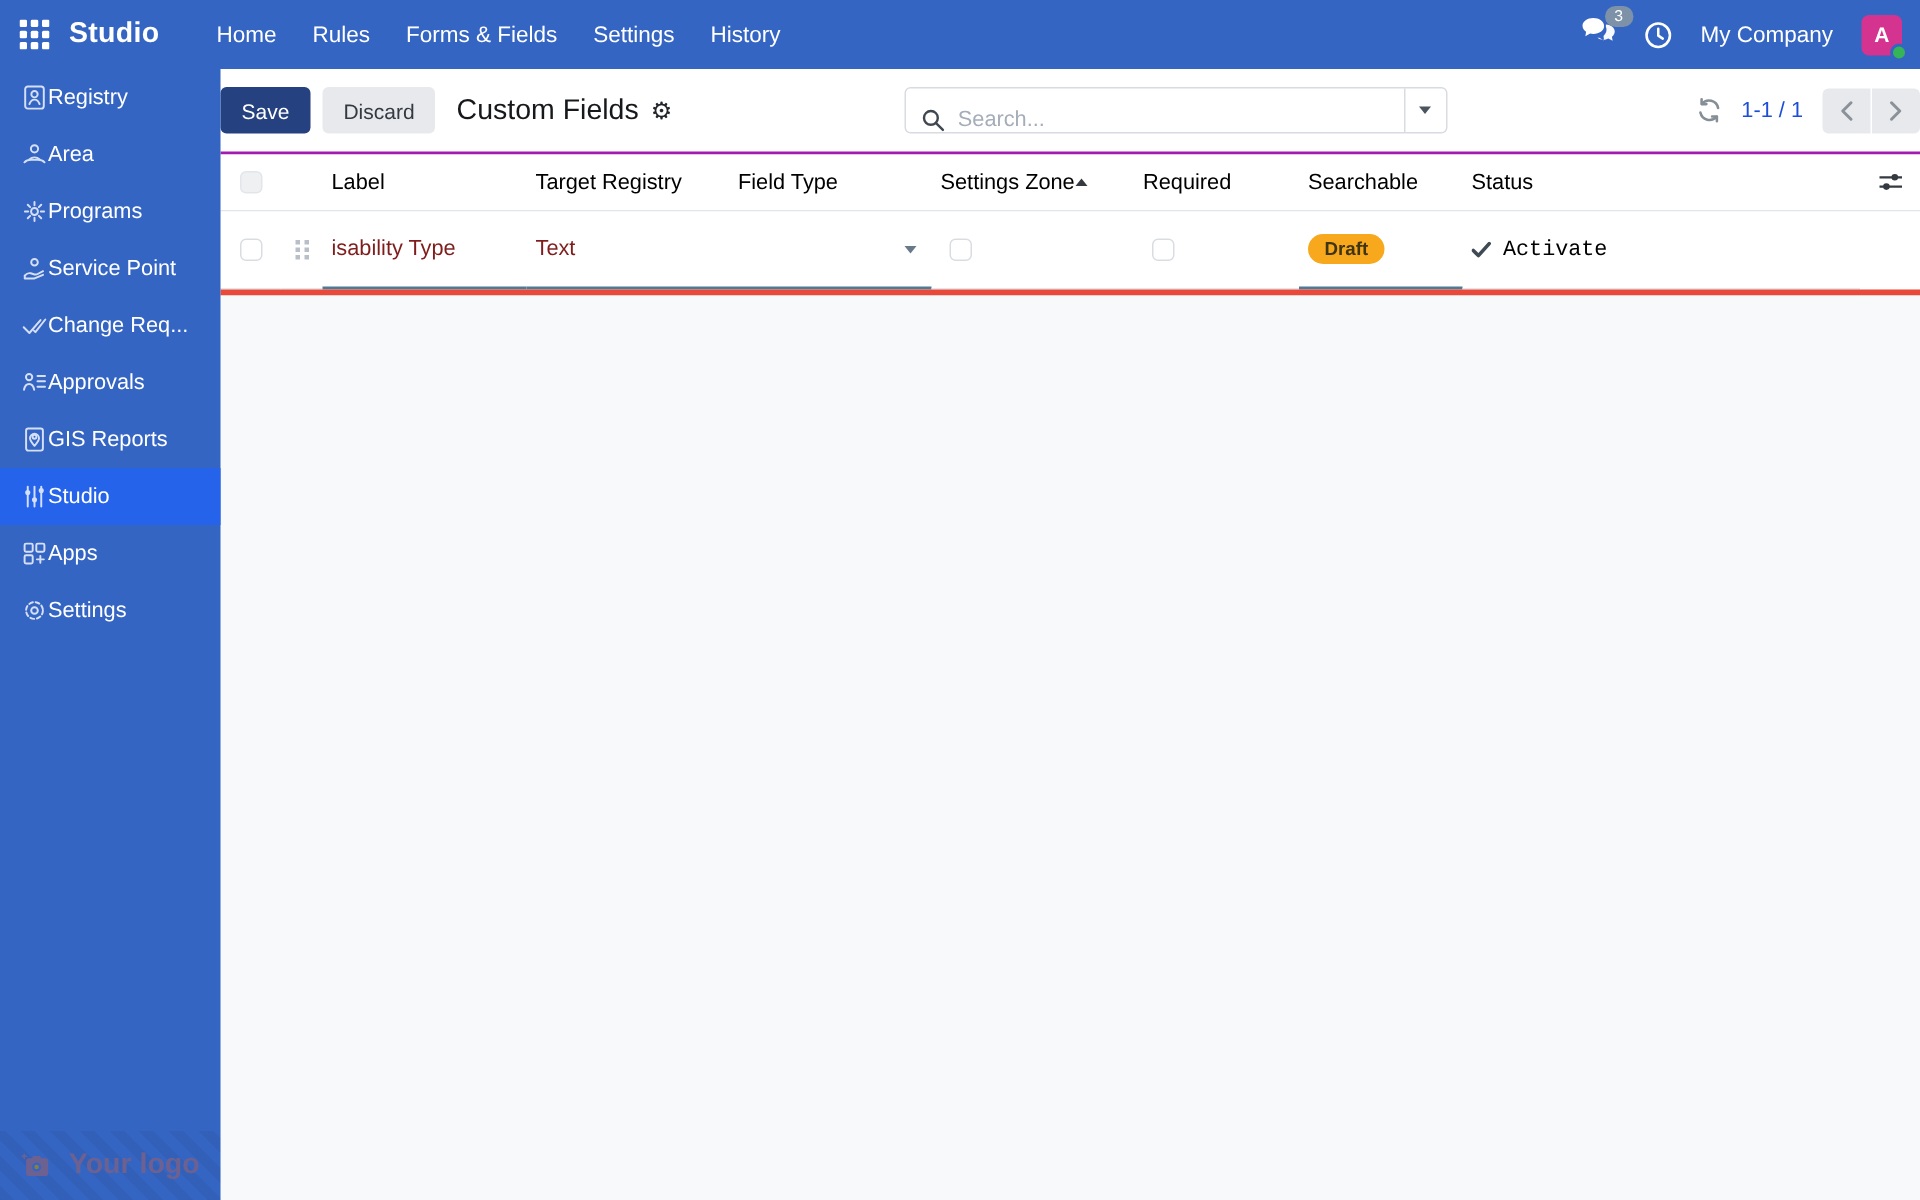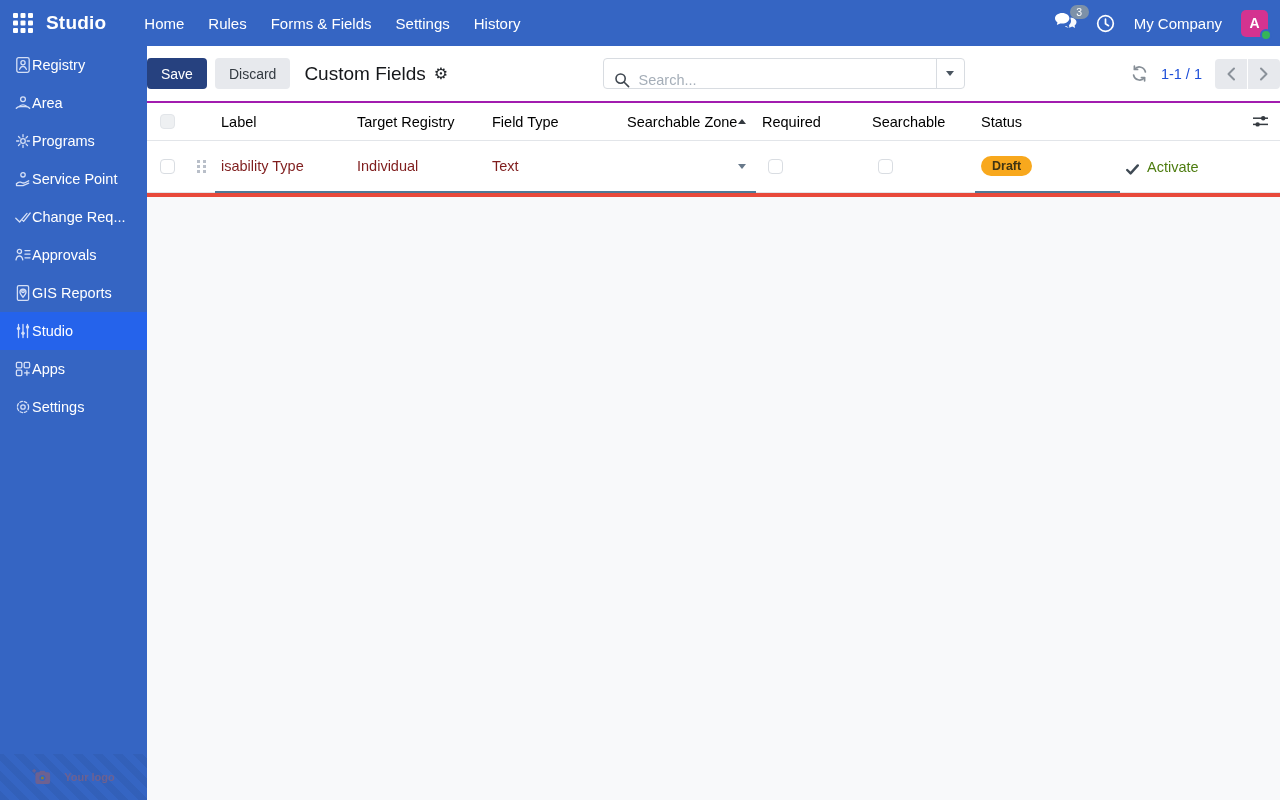--- a/index.html
+++ b/index.html
@@ -31,21 +31,21 @@
   
   .layout { flex:1; display:flex; min-height:0; }
   .sidebar { width:147px; background:#3565c3; flex-shrink:0; position:relative; }
   .side-item { height:38px; display:flex; align-items:center; 
     padding:0 6px 0 14px; color:#fff; font-size:14.5px; cursor:pointer; white-space:nowrap; overflow:hidden; }
   .side-item.active { background:#2563eb; }
   .side-icon { width:18px; height:18px; flex-shrink:0; display:flex; align-items:center;
     justify-content:center; opacity:.92; }
   .logo-area { position:absolute; left:0; right:0; bottom:0; height:46px; display:flex;
     align-items:center; justify-content:center; gap:12px; color:#6d6191; font-weight:700;
-    font-size:11px; cursor:pointer;
+    font-size:19px; cursor:pointer;
     background:repeating-linear-gradient(45deg, rgba(0,0,0,0.05) 0 7px, transparent 7px 14px); }
 
   .main { flex:1; display:flex; flex-direction:column; min-width:0; }
 
   
   .control-panel { height:57px; background:#fff; display:flex; align-items:center;
     padding:0 0; flex-shrink:0; border-bottom:2px solid #a21caf; }
   .btn { height:31px; border:none; border-radius:4px; font-size:14px; padding:0 14px;
     cursor:pointer; font-family:inherit; }
   .btn-save { background:#26417f; color:#fff; margin-right:8px; }
@@ -93,22 +93,22 @@
   .td { padding:0 6px; display:flex; align-items:center; min-width:0;
     border-bottom:1px solid #e2e5e9; }
   .td.center { justify-content:center; }
   .td.editable { border-bottom:2px solid #4e7a96; }
   .teal { color:#7f1d1d; white-space:nowrap; overflow:hidden; }
   .td-placement { justify-content:flex-end; padding-right:10px; }
   .row-caret { width:0; height:0; border-left:4.5px solid transparent;
     border-right:4.5px solid transparent; border-top:5.5px solid #68798a; cursor:pointer; }
   .badge-draft { background:#f8a81d; color:#403513; font-size:12.5px; font-weight:700;
     padding:3px 11px; border-radius:20px; white-space:nowrap; }
-  .activate { display:flex; align-items:flex-end; gap:8px; color:#4d7c0f; cursor:pointer;
-    white-space:nowrap; }
+  .activate { display:flex; align-items:center; gap:8px; color:#000000; cursor:pointer;
+    white-space:nowrap;font-family:Liberation Mono, monospace; }
   .drag-handle { cursor:grab; display:flex; }
   .red-line { height:4px; background:#e8493a; flex-shrink:0; }
   .rest { flex:1; background:#f8f9fa; }
 </style>
 </head>
 <body>
 
 <div class="app">
 
   <div class="navbar">
@@ -332,21 +332,21 @@
         <div class="th">
             <span class="th-label-text">Label</span>
           </div>
         <div class="th">
             <span class="th-label-text">Target Registry</span>
           </div>
         <div class="th">
             <span class="th-label-text">Field Type</span>
           </div>
         <div class="th">
-          <span class="th-label-text">Searchable Zone</span>
+          <span class="th-label-text">Settings Zone</span>
           <span class="sort-asc"></span>
         </div>
         <div class="th">
             <span class="th-label-text">Required</span>
           </div>
         <div class="th">
             <span class="th-label-text">Searchable</span>
           </div>
         <div class="th">
             <span class="th-label-text">Status</span>
@@ -375,23 +375,20 @@
                 <rect x="7" y="6" width="3" height="3"></rect>
               <rect x="1" y="11" width="3" height="3"></rect>
                 <rect x="7" y="11" width="3" height="3"></rect>
             </svg>
           </span>
         </div>
         <div class="td editable">
           <span class="teal">isability Type</span>
         </div>
         <div class="td editable">
-          <span class="teal">Individual</span>
-        </div>
-        <div class="td editable">
           <span class="teal">Text</span>
         </div>
         <div class="td editable td-placement">
           <span class="teal"></span>
           <span class="row-caret"></span>
         </div>
         <div class="td">
           <span class="cb" style="margin-left:6px;"></span>
         </div>
         <div class="td">

